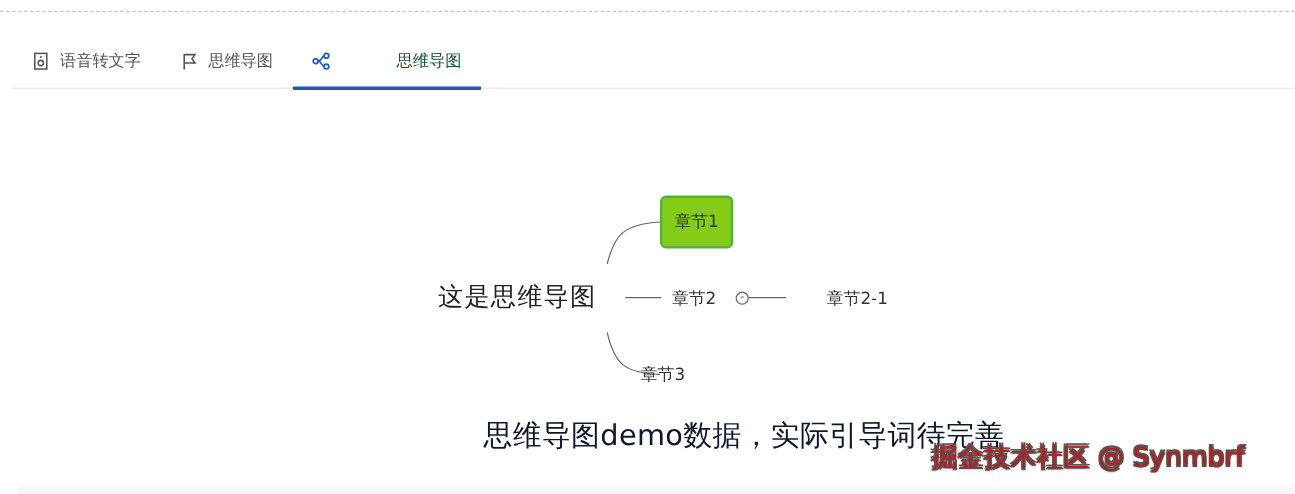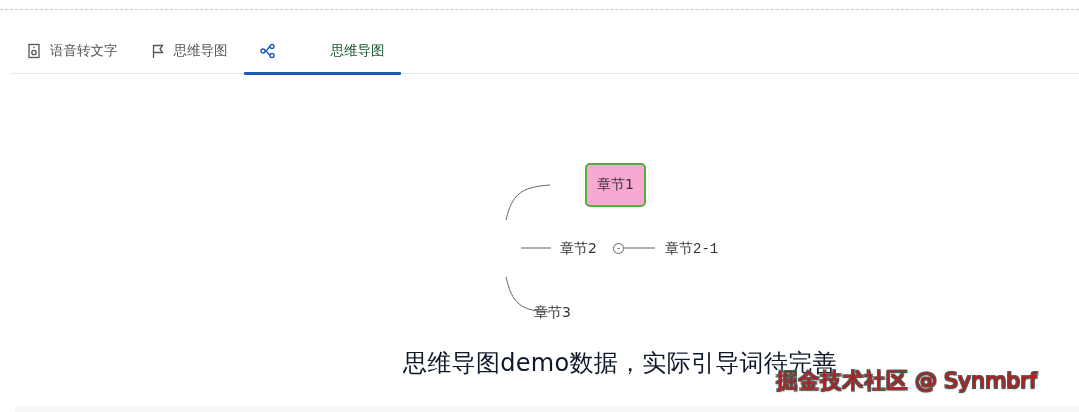--- a/index.html
+++ b/index.html
@@ -34,21 +34,21 @@
 
     .root-node {
       position: absolute; left: 365px; top: 158px; font-size: 21px; color: #222;
       letter-spacing: 1px; white-space: nowrap;
     }
     .node {
       position: absolute; font-size: 14px; color: #333; white-space: nowrap;
     }
     .node.selected {
       border: 2px solid #52b13a; border-radius: 5px;
-      padding: 11px 10px; background: #f9a8d4; margin-left: 35px;
+      padding: 11px 10px; background: #84cc16;
     }
     .collapse-btn {
       position: absolute; width: 11px; height: 11px; border: 1px solid #666;
       border-radius: 50%; background: #fff; font-size: 9px; line-height: 8px;
       text-align: center; color: #444;
     }
 
     .caption {
       position: absolute; left: 403px; top: 272px; font-size: 24px; color: #0f172a;
       white-space: nowrap; letter-spacing: 0.3px;
@@ -94,23 +94,24 @@
 </div>
 
 <div class="canvas">
   <svg class="mm-svg" viewBox="0 0 1079 337">
     <path d="M506 145 C 512 120, 520 112, 550 110" fill="none" stroke="#666" stroke-width="1"></path>
     <path d="M521 173 L 551 173" fill="none" stroke="#666" stroke-width="1"></path>
     <path d="M506 202 C 512 228, 520 236, 550 237" fill="none" stroke="#666" stroke-width="1"></path>
     <path d="M624 173 L 655 173" fill="none" stroke="#666" stroke-width="1"></path>
   </svg>
 
+  <div class="root-node">这是思维导图</div>
 
   <div class="node selected" style="left:550px; top:88px;">章节1</div>
   <div class="node" style="left:560px; top:165px;text-align:right;">章节2</div>
   <div class="collapse-btn" style="left:613px; top:168px;">-</div>
-  <div class="node" style="left:665px; top:165px;font-family:Liberation Mono, monospace;">章节2-1</div>
+  <div class="node" style="left:689px; top:165px;">章节2-1</div>
   <div class="node" style="left:534px; top:229px;">章节3</div>
 
   <div class="caption">思维导图demo数据，实际引导词待完善</div>
   <div class="watermark">掘金技术社区 @ Synmbrf</div>
   <div class="bottom-shade"></div>
 </div>
 
 </body></html>

